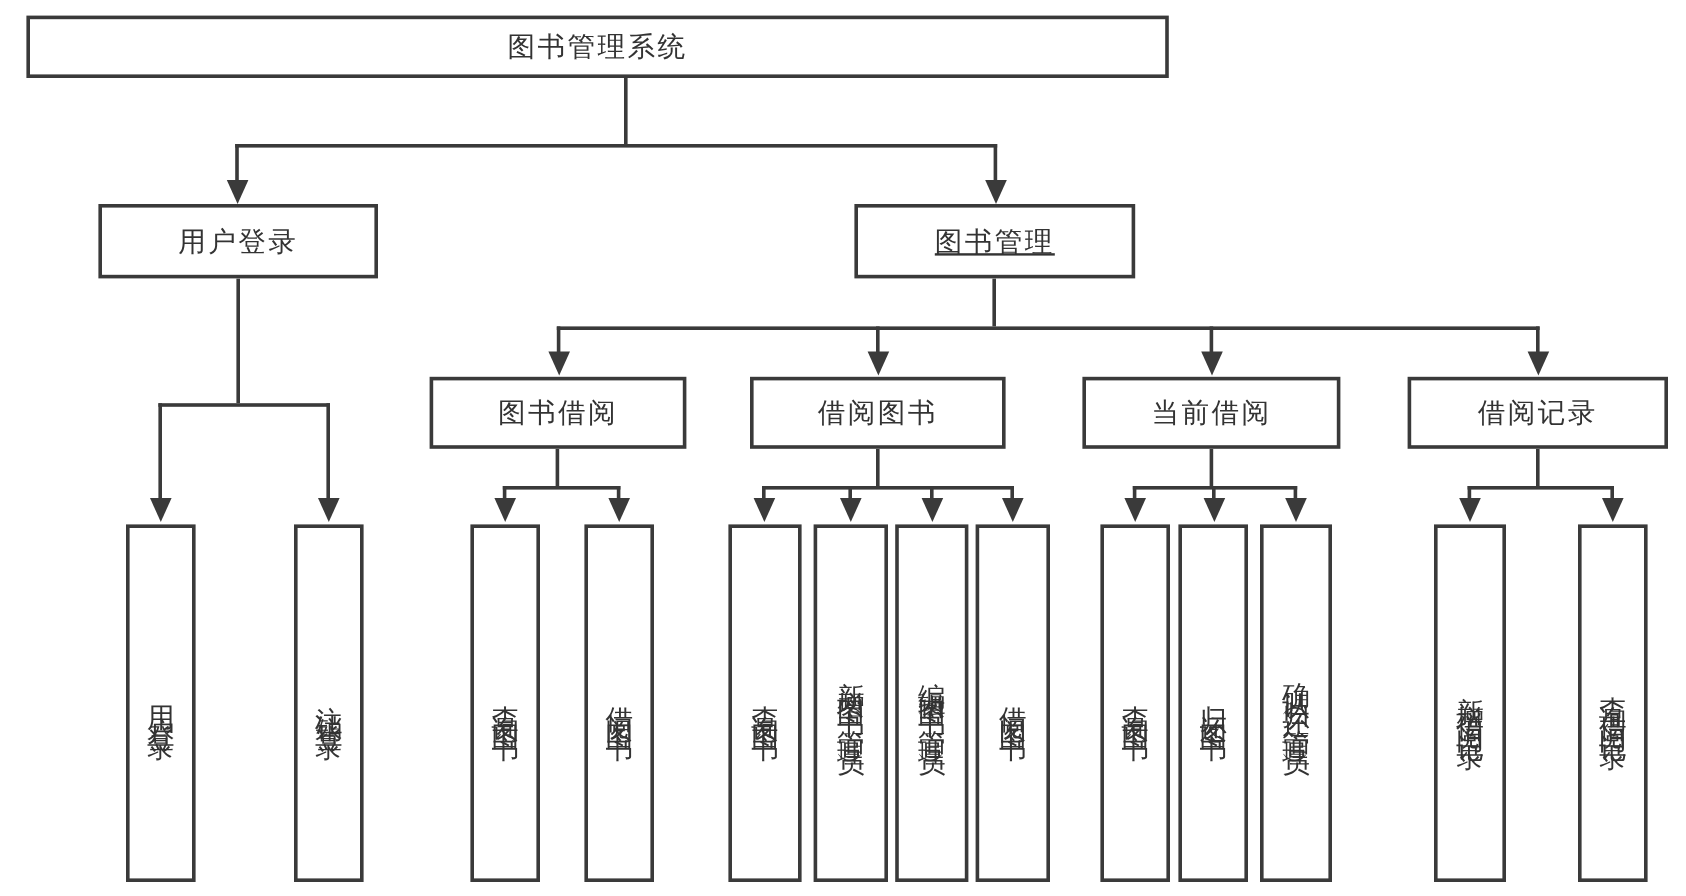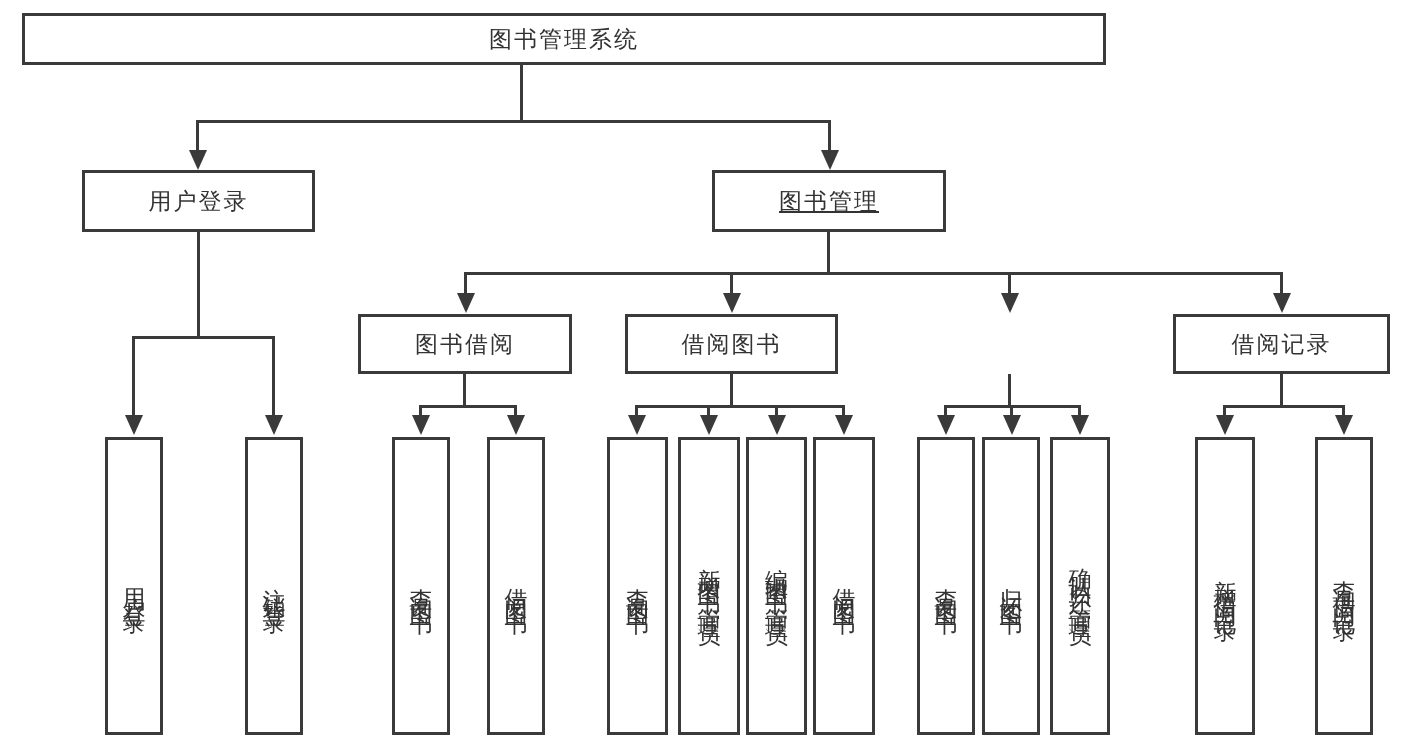--- a/index.html
+++ b/index.html
@@ -31,21 +31,21 @@
   .watermark{
     position:absolute;right:6px;bottom:5px;z-index:5;
     font-size:22px;color:#9c9c9c;letter-spacing:1px;
   }
 </style>
 </head>
 <body>
 
 <div class="stage">
 
-  <div class="box" style="left:22px;top:13px;width:1084px;height:52px;">
+  <div class="box" style="left:22px;top:13px;width:952px;height:52px;">
     <span>图书管理系统</span>
   </div>
 
   <div class="vline" style="left:520px;top:63px;height:58px;"></div>
   <div class="hline" style="left:196px;top:120px;width:635px;"></div>
   <div class="vline" style="left:196px;top:120px;height:33px;"></div>
   <div class="arrow" style="left:189px;top:150px;"></div>
   <div class="vline" style="left:828px;top:120px;height:33px;"></div>
   <div class="arrow" style="left:821px;top:150px;"></div>
 
@@ -72,20 +72,23 @@
   <div class="vline" style="left:1008px;top:272px;height:24px;"></div>
   <div class="arrow" style="left:1001px;top:293px;"></div>
   <div class="vline" style="left:1280px;top:272px;height:24px;"></div>
   <div class="arrow" style="left:1273px;top:293px;"></div>
 
   <div class="box" style="left:358px;top:314px;width:214px;height:60px;">
     <span>图书借阅</span>
   </div>
   <div class="box" style="left:625px;top:314px;width:213px;height:60px;">
     <span>借阅图书</span>
+  </div>
+  <div class="box" style="left:902px;top:314px;width:215px;height:60px;">
+    <span>当前借阅</span>
   </div>
   <div class="box" style="left:1173px;top:314px;width:217px;height:60px;">
     <span>借阅记录</span>
   </div>
 
   <div class="vline" style="left:463px;top:374px;height:32px;"></div>
   <div class="hline" style="left:419px;top:405px;width:98px;"></div>
   <div class="vline" style="left:419px;top:405px;height:14px;"></div>
   <div class="arrow" style="left:412px;top:415px;"></div>
   <div class="vline" style="left:514px;top:405px;height:14px;"></div>

